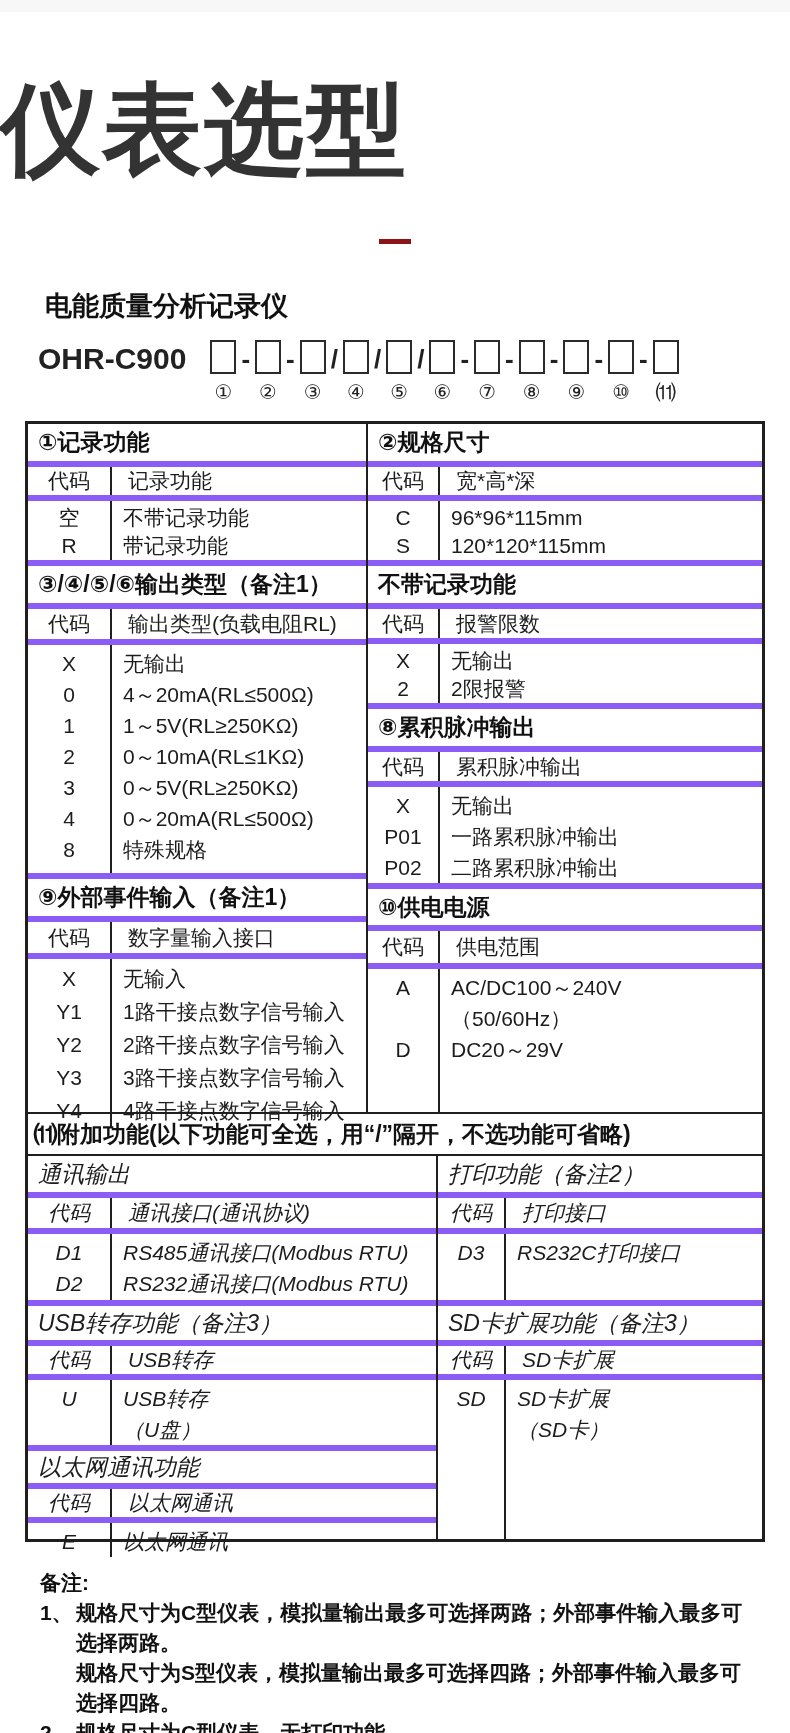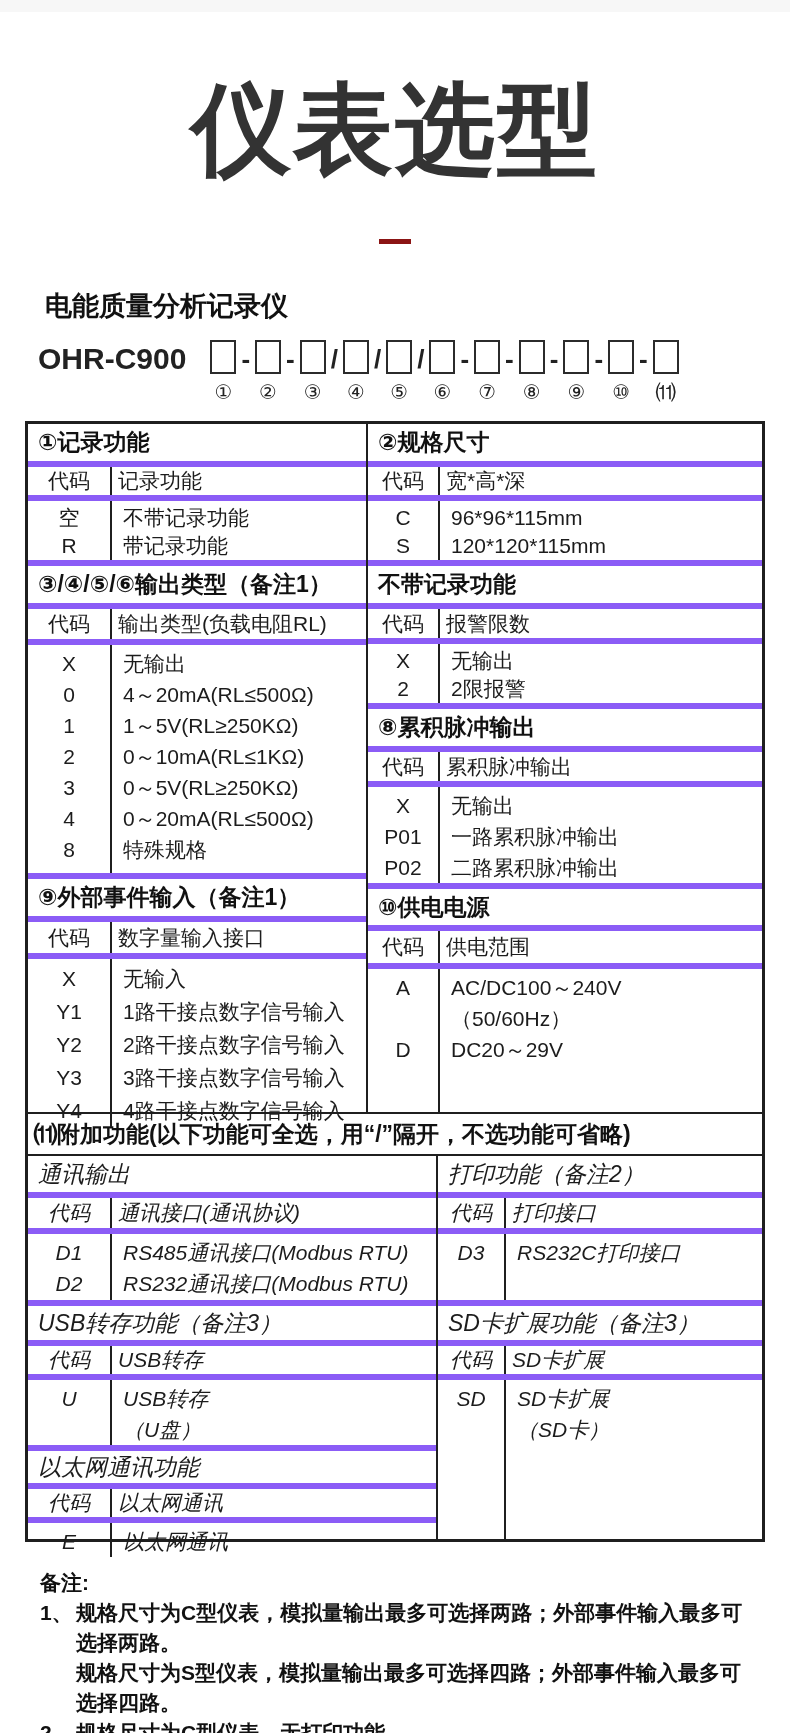--- a/index.html
+++ b/index.html
@@ -4,21 +4,21 @@
 <style>
   * { margin:0; padding:0; box-sizing:border-box; }
   html,body { background:#ffffff; }
   body {
     width:790px; height:1733px; position:relative; overflow:hidden;
     font-family:"Liberation Sans","DejaVu Sans",sans-serif;
     color:#1c1c1c;
   }
   .top-strip { height:12px; background:#f7f7f7; }
   .page-title {
-    margin-top:52px; text-align:center;
+    margin-top:52px; 
     font-size:100px; font-weight:900; letter-spacing:2px; color:#333333;
   }
   .red-divider { width:32px; height:5px; background:#8b1414; margin:40px auto 0 auto; }
   .product-name { margin:44px 0 0 45px; font-size:27px; font-weight:bold; color:#111; }
   .model-line { display:flex; align-items:flex-start; margin:16px 0 0 38px; }
   .model-prefix {
     font-size:30px; font-weight:600; letter-spacing:0px; color:#222;
     line-height:38px; margin-right:14px; font-family:"Liberation Sans","DejaVu Sans",sans-serif;
   }
   .model-slots { display:flex; }
@@ -42,21 +42,21 @@
 
   .tsec { display:flex; align-items:center; padding-left:10px; font-weight:bold; font-size:23px; color:#111; }
   .tlabel { display:flex; align-items:center; padding-left:10px; font-size:23px; color:#1c1c1c; }
   .thead-row, .tgroup { position:relative; }
   .thead-row::after, .tgroup::after {
     content:""; position:absolute; top:0; bottom:0; left:var(--codew);
     border-left:2px solid #1f1f1f;
   }
   .thead-row { display:flex; align-items:stretch; font-size:21px; }
   .thead-row .tcode { flex:0 0 var(--codew); display:flex; align-items:center; justify-content:center; }
-  .thead-row .tdesc { flex:1; display:flex; align-items:center; padding-left:8px; }
+  .thead-row .tdesc { flex:1; display:flex; align-items:center; padding-left:18px; }
   .tgroup { display:flex; flex-direction:column; padding-top:3px; font-size:21px; }
   .tentry { display:flex; line-height:31px; min-height:31px; }
   .lh28 .tentry { line-height:28px; min-height:28px; }
   .lh33 .tentry { line-height:33px; min-height:33px; }
   .tentry .tcode { flex:0 0 var(--codew); text-align:center; }
   .tentry .tdesc { flex:1; padding-left:13px; }
   .sec11-title { display:flex; align-items:center; height:42px; padding-left:6px; font-weight:bold; font-size:23px; border-bottom:2px solid #1f1f1f; color:#111; }
 
   .notes { margin:26px 0 0 40px; font-size:21px; font-weight:bold; color:#111; line-height:30px; width:720px; }
   .note-line { display:flex; }

